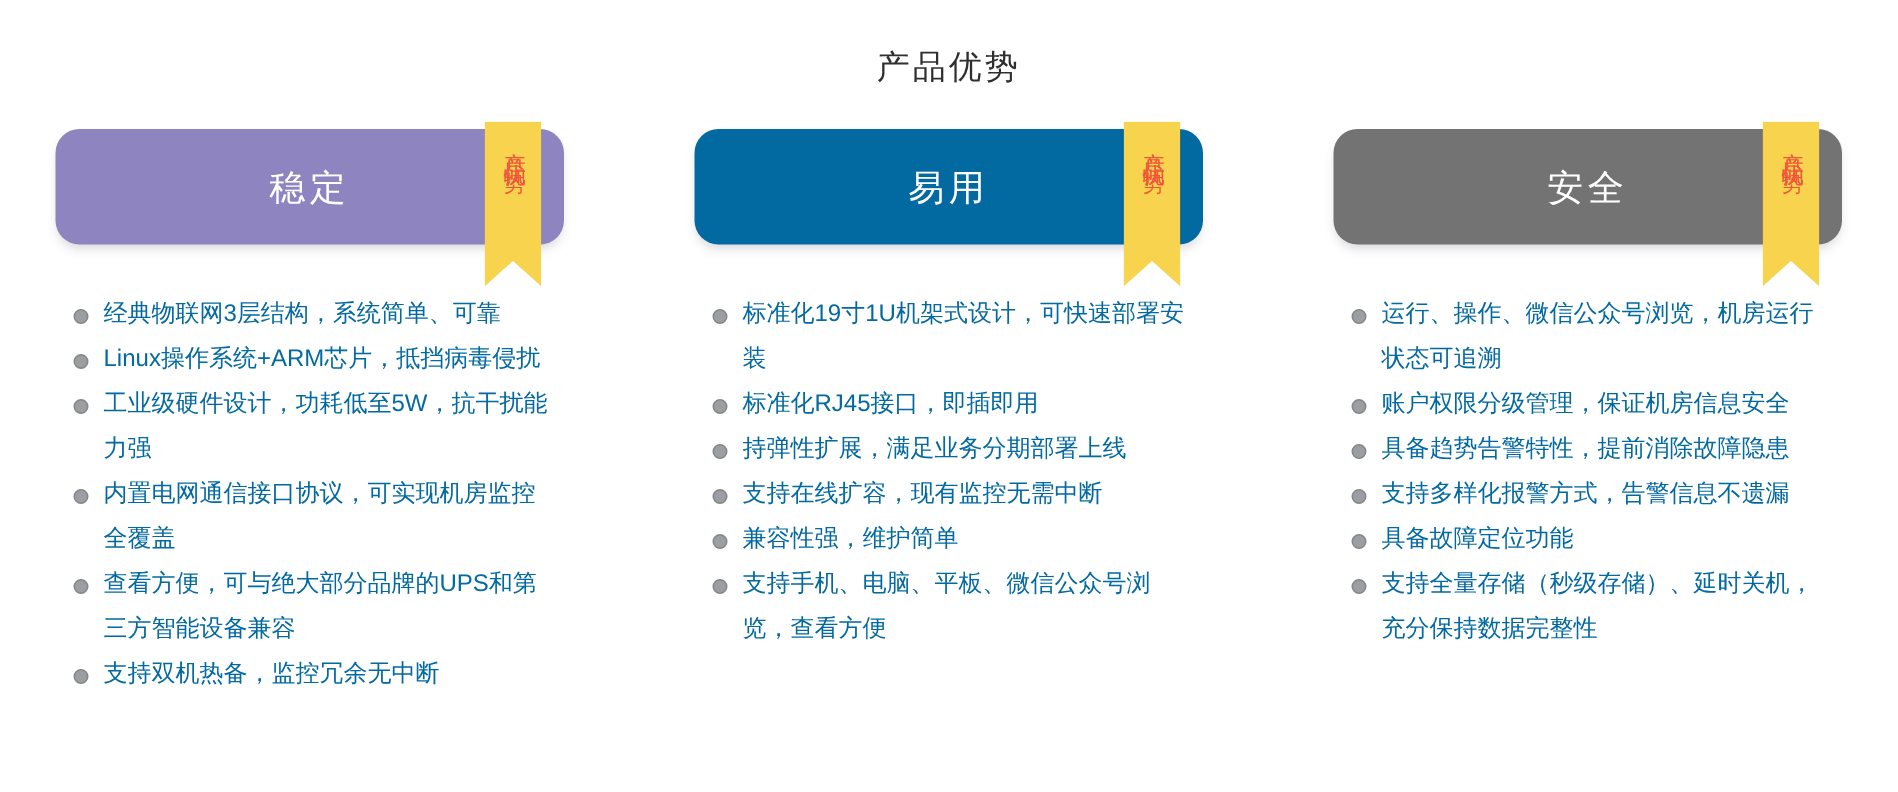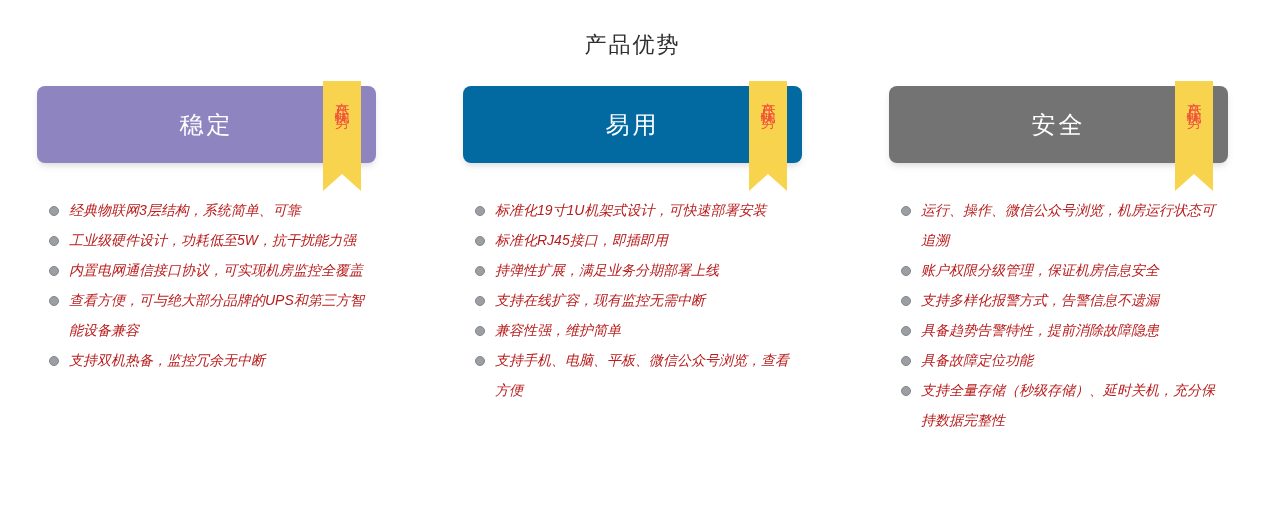--- a/index.html
+++ b/index.html
@@ -23,21 +23,21 @@
     padding: 0 37px;
     display: flex;
     justify-content: space-between;
   }
   .card {
     position: relative;
     width: 339px;
   }
   .card-header {
     height: 77px;
-    border-radius: 8px;
+    border-radius: 16px;
     display: flex;
     align-items: center;
     justify-content: center;
     box-shadow: 0 4px 7px -2px rgba(90, 90, 110, 0.25);
   }
   .card-title {
     color: #ffffff;
     font-size: 24px;
     font-weight: 400;
     letter-spacing: 3px;
@@ -65,24 +65,23 @@
   }
   .card-body { padding-top: 32px; }
   .feature-list {
     list-style: none;
     padding-left: 12px;
   }
   .feature-item {
     position: relative;
     padding-left: 20px;
     padding-right: 10px;
-    font-size: 14px;
+    font-size: 16px;
     line-height: 30px;
-    color: #b91c1c;
-    font-style: italic;
+    color: #0369a1;
   }
   .feature-item::before {
     content: "";
     position: absolute;
     left: 0;
     top: 11px;
     width: 8px;
     height: 8px;
     border-radius: 50%;
     background: #9b9ea2;
@@ -99,20 +98,21 @@
   <div class="card">
     <div class="card-header" style="background-color: rgb(142, 132, 192);">
       <span class="card-title">稳定</span>
     </div>
     <div class="ribbon" style="background-color: rgb(248, 212, 78);">
       <span class="ribbon-label" style="color: rgb(240, 84, 60);">产品优势</span>
     </div>
     <div class="card-body">
       <ul class="feature-list">
           <li class="feature-item">经典物联网3层结构，系统简单、可靠</li>
+          <li class="feature-item">Linux操作系统+ARM芯片，抵挡病毒侵扰</li>
           <li class="feature-item">工业级硬件设计，功耗低至5W，抗干扰能力强</li>
           <li class="feature-item">内置电网通信接口协议，可实现机房监控全覆盖</li>
           <li class="feature-item">查看方便，可与绝大部分品牌的UPS和第三方智能设备兼容</li>
           <li class="feature-item">支持双机热备，监控冗余无中断</li>
         </ul>
     </div>
   </div>
 
   <div class="card">
     <div class="card-header" style="background-color: #0369a1;">
@@ -137,21 +137,21 @@
     <div class="card-header" style="background-color: #737373;">
       <span class="card-title">安全</span>
     </div>
     <div class="ribbon" style="background-color: rgb(248, 212, 78);">
       <span class="ribbon-label" style="color: rgb(240, 84, 60);">产品优势</span>
     </div>
     <div class="card-body">
       <ul class="feature-list">
           <li class="feature-item">运行、操作、微信公众号浏览，机房运行状态可追溯</li>
           <li class="feature-item">账户权限分级管理，保证机房信息安全</li>
+          <li class="feature-item">具备趋势告警特性，提前消除故障隐患</li>
           <li class="feature-item">支持多样化报警方式，告警信息不遗漏</li>
-          <li class="feature-item">具备趋势告警特性，提前消除故障隐患</li>
           <li class="feature-item">具备故障定位功能</li>
           <li class="feature-item">支持全量存储（秒级存储）、延时关机，充分保持数据完整性</li>
         </ul>
     </div>
   </div>
 
 </div>
 
 </body></html>

